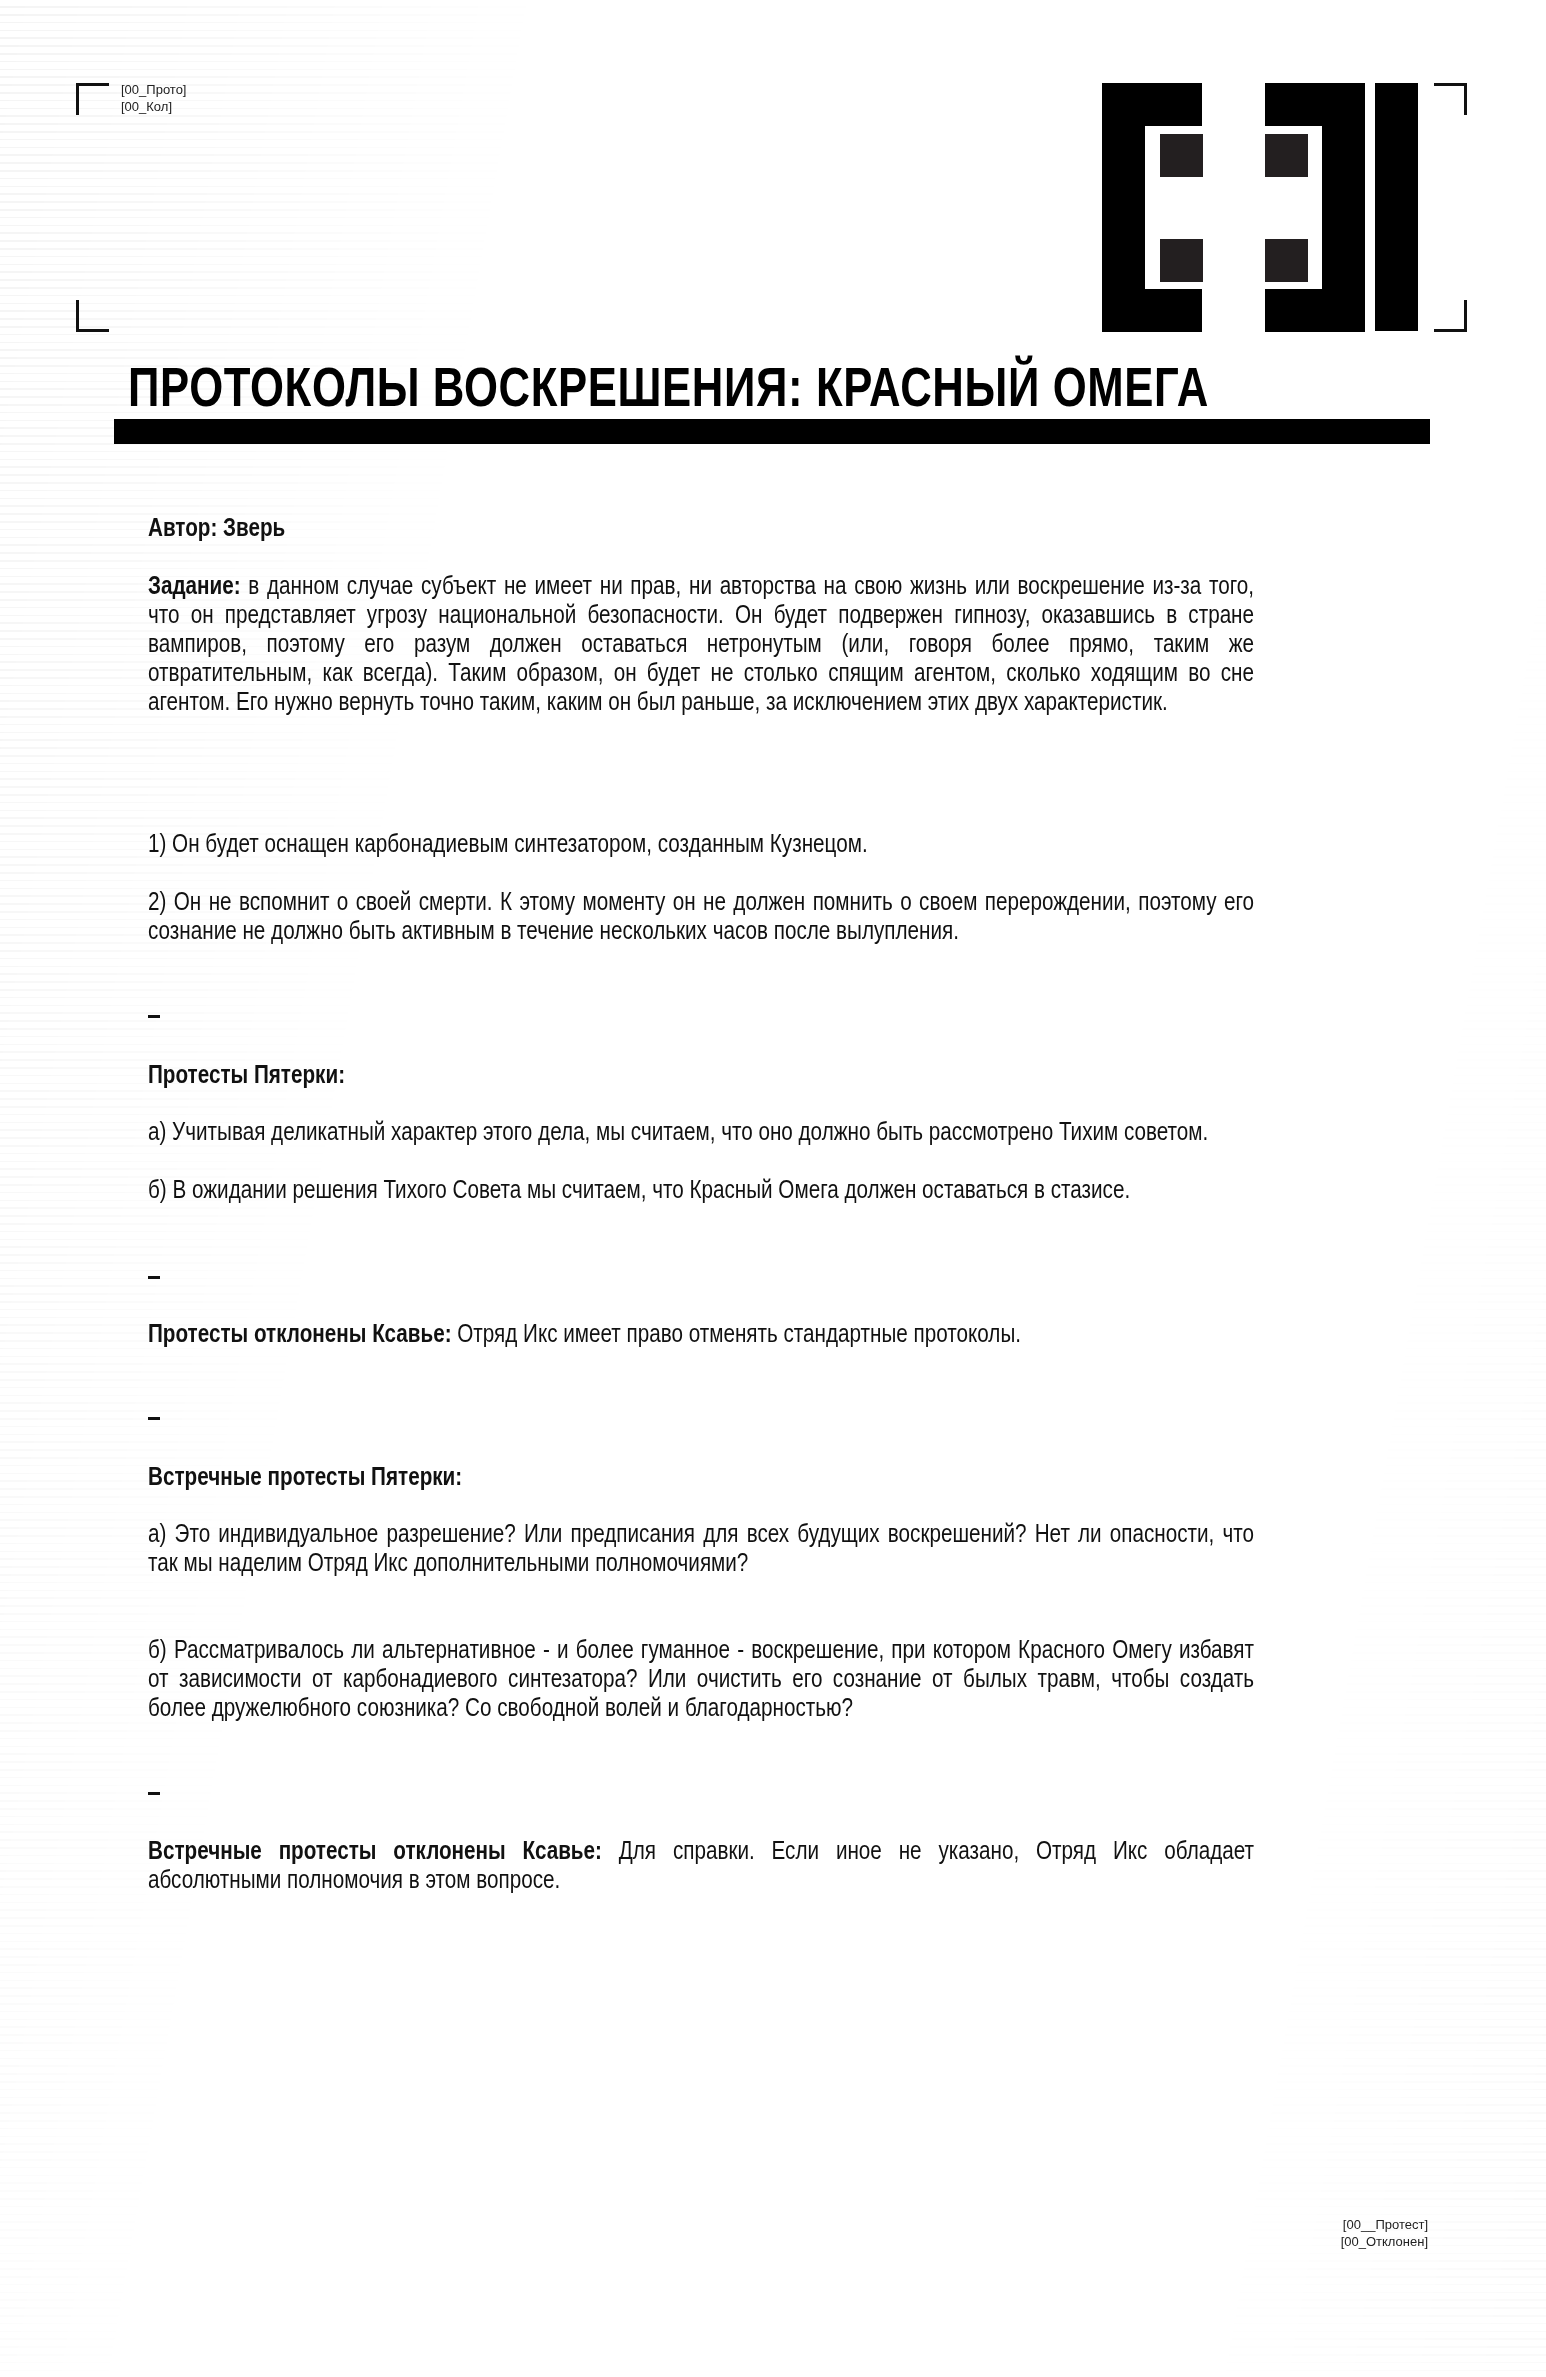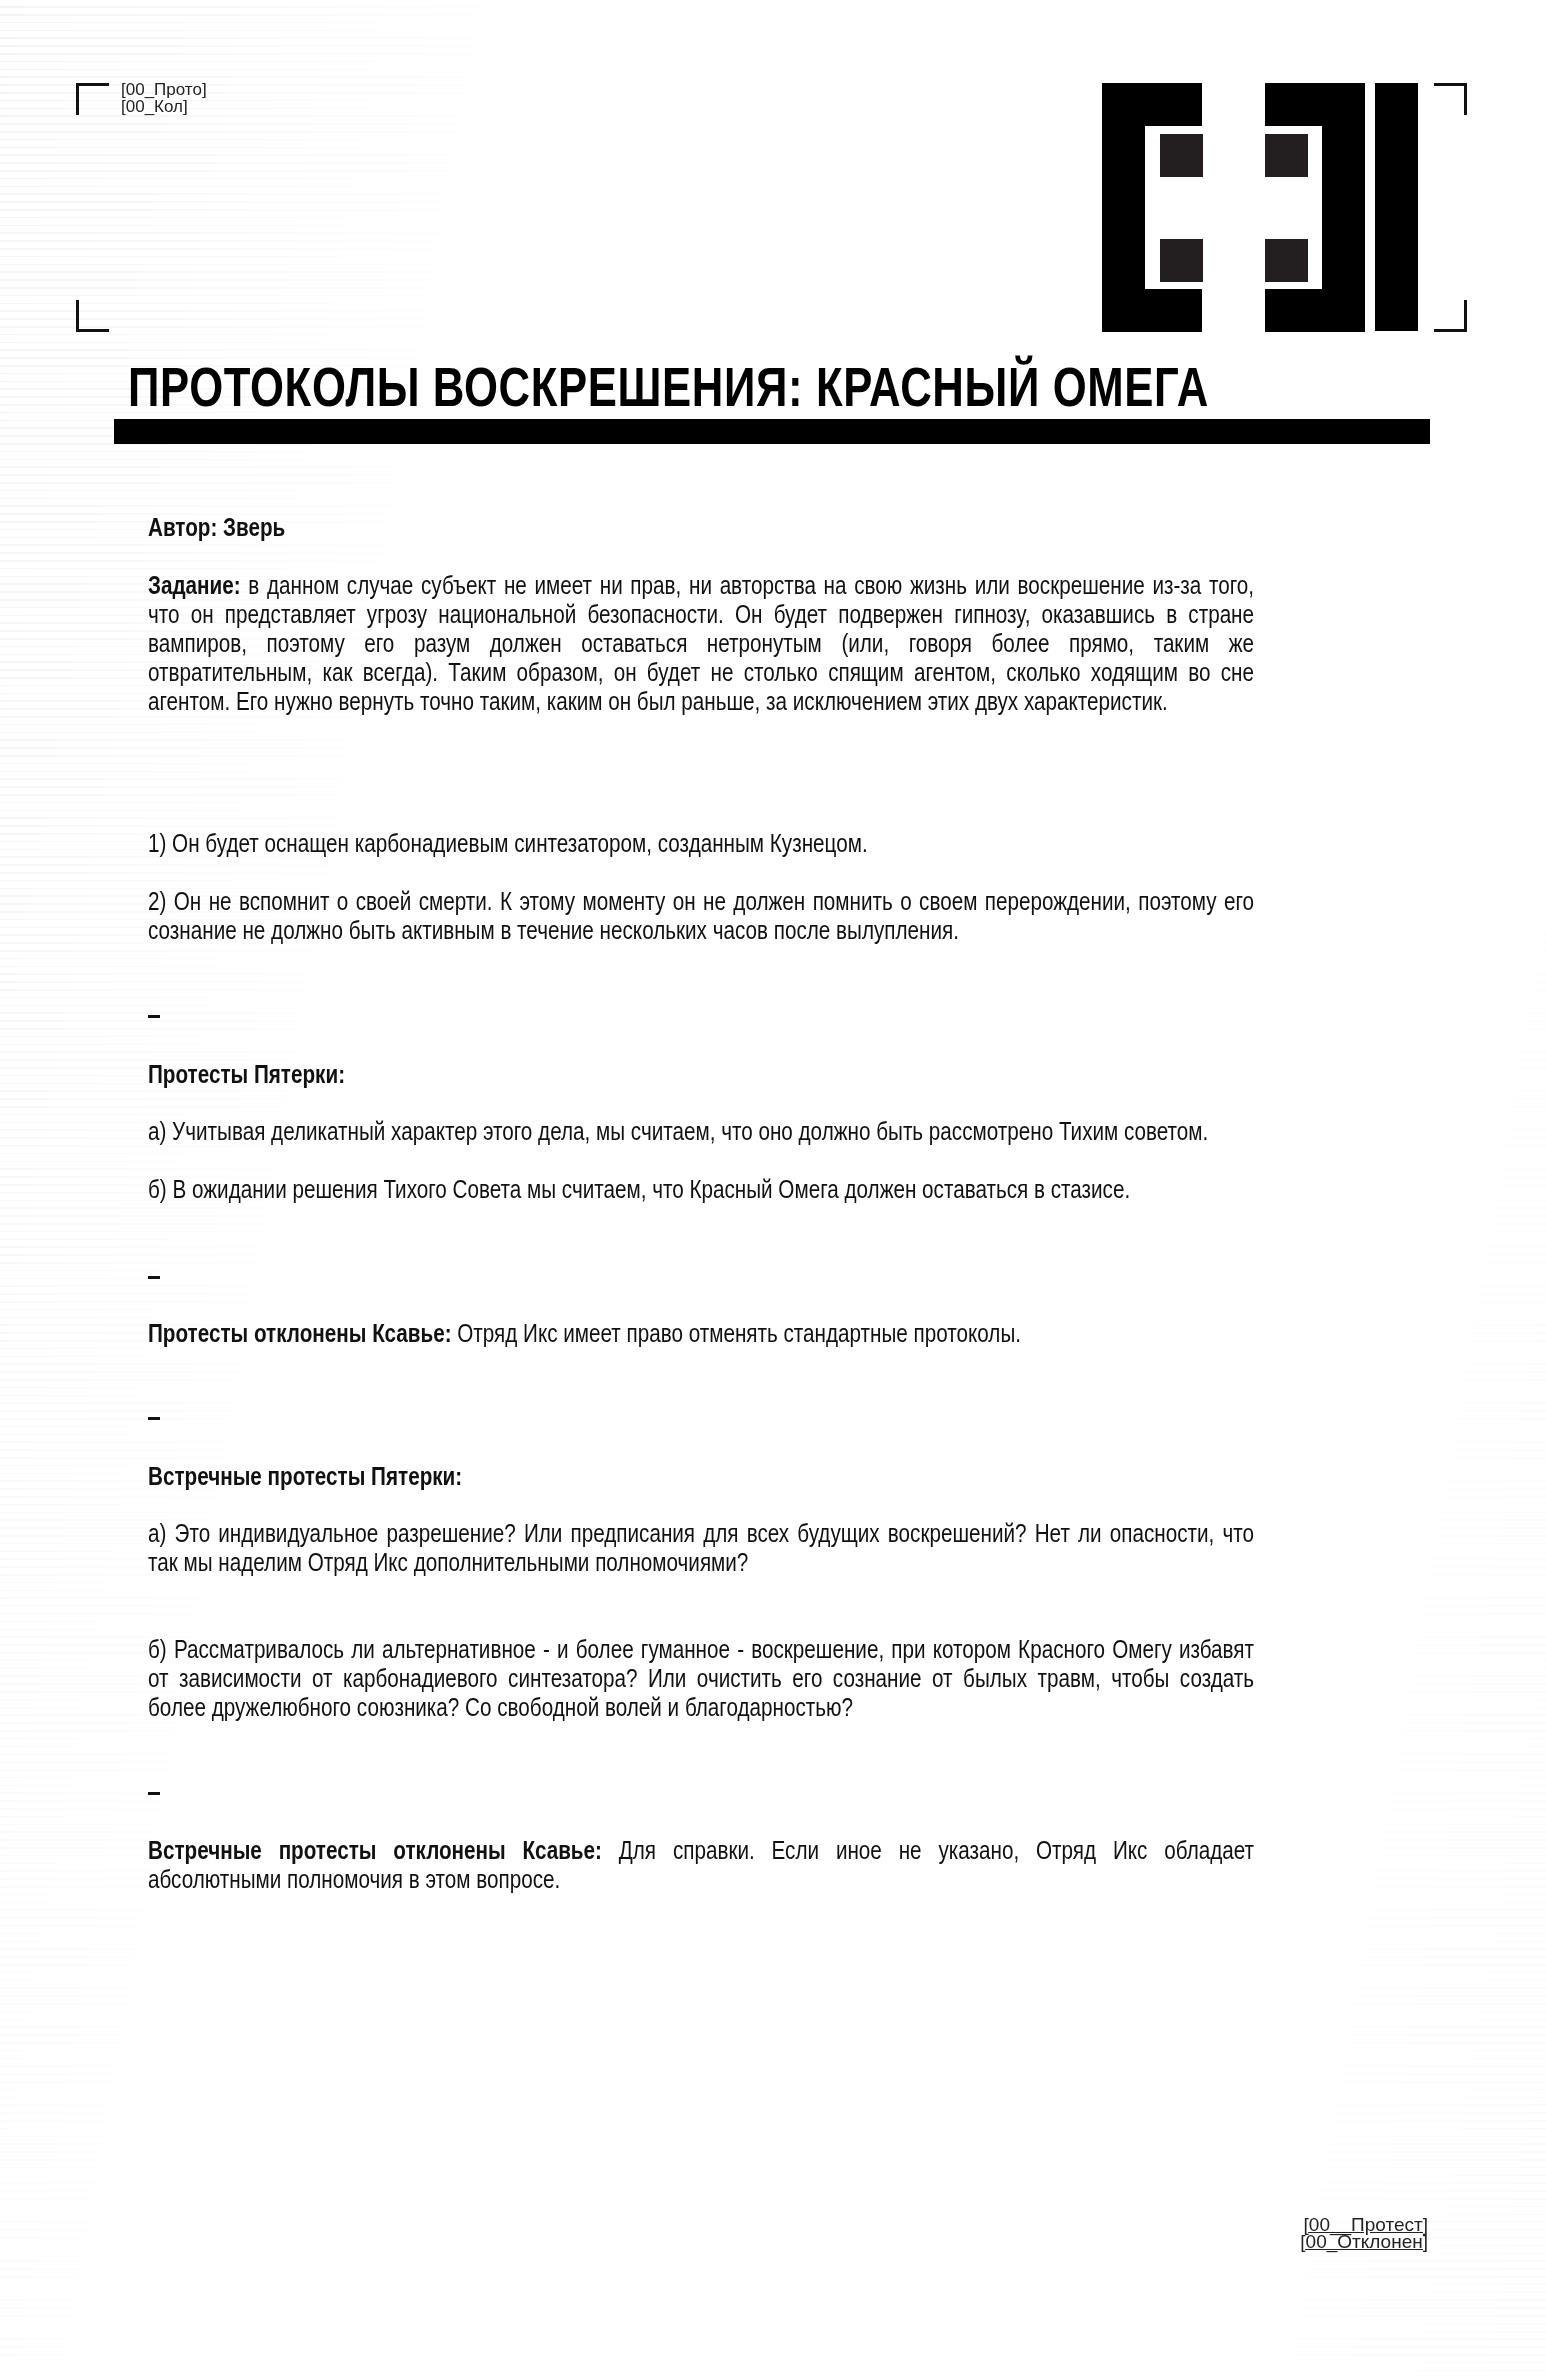--- a/index.html
+++ b/index.html
@@ -14,22 +14,22 @@
     -webkit-mask-image: linear-gradient(100deg, rgba(0,0,0,1) 0%, rgba(0,0,0,0.6) 12%, rgba(0,0,0,0) 28%, rgba(0,0,0,0) 82%, rgba(0,0,0,0.5) 100%);
     mask-image: linear-gradient(100deg, rgba(0,0,0,1) 0%, rgba(0,0,0,0.6) 12%, rgba(0,0,0,0) 28%, rgba(0,0,0,0) 82%, rgba(0,0,0,0.5) 100%);
     pointer-events:none;
   }
   .corner { position:absolute; width:33px; height:32px; border-color:#111; border-style:solid; border-width:0; box-sizing:border-box; }
   .corner.tl { left:76px; top:83px; border-left-width:3.9px; border-top-width:3.9px; }
   .corner.bl { left:76px; top:300px; border-left-width:3.9px; border-bottom-width:3.9px; }
   .corner.tr { left:1434px; top:83px; border-right-width:3.9px; border-top-width:3.9px; }
   .corner.br { left:1434px; top:300px; border-right-width:3.9px; border-bottom-width:3.9px; }
 
-  .tag-tl { position:absolute; left:121px; top:81px; font-size:17px; line-height:17px; color:#222; }
-  .tag-br { position:absolute; right:119px; top:2216px; font-size:19px; line-height:17px; color:#222; text-align:right;text-decoration:underline; }
+  .tag-tl { position:absolute; left:121px; top:81px; font-size:13px; line-height:17px; color:#222; }
+  .tag-br { position:absolute; right:119px; top:2216px; font-size:13px; line-height:17px; color:#222; text-align:right; }
 
   .logo { position:absolute; left:0; top:0; }
   .logo .blk { position:absolute; background:#000; }
   .logo .sq { position:absolute; background:#231f20; }
 
   .title {
     position:absolute; left:128px; top:356px; width:1665px;
     font-family:"Liberation Sans", sans-serif; font-weight:bold;
     font-size:56px; line-height:62px; color:#000; white-space:nowrap;
     transform:scaleX(0.78); transform-origin:left top;

